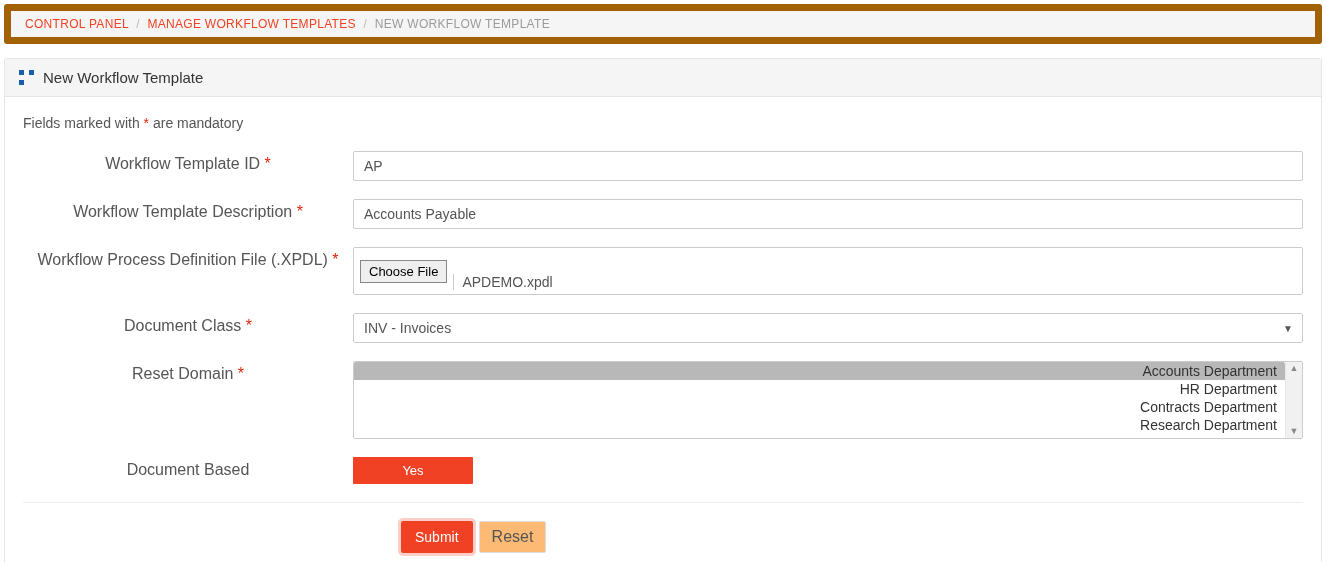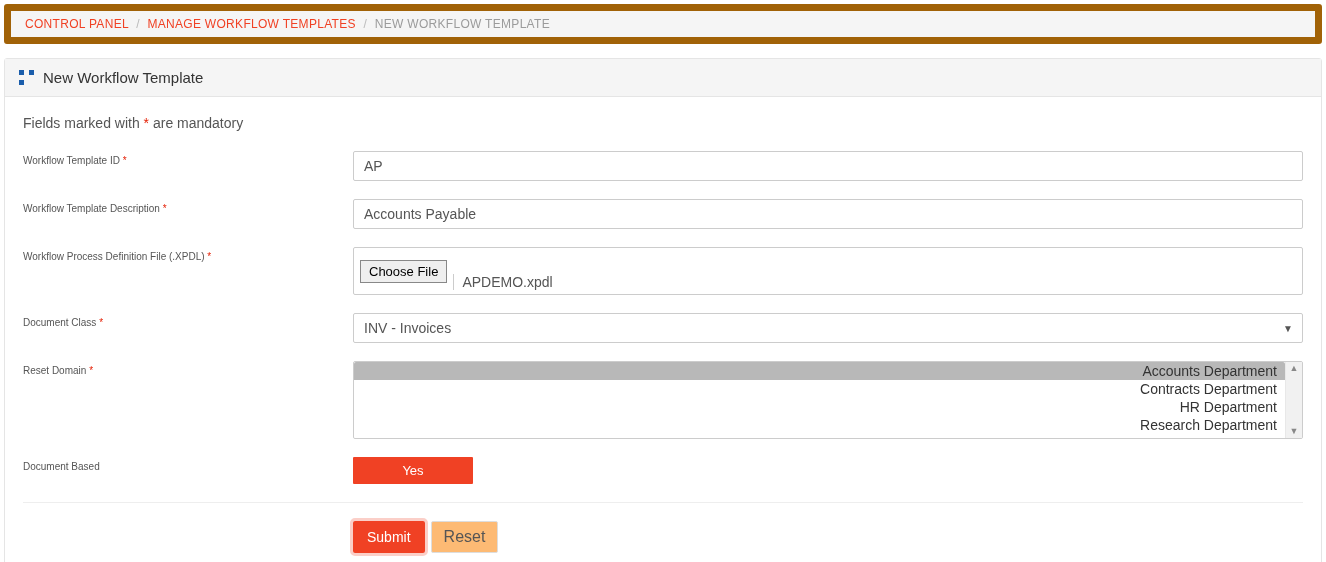--- a/index.html
+++ b/index.html
@@ -73,21 +73,22 @@
   .mandatory-note .star { color: #e52207; }
   .form-row {
     display: flex;
     align-items: flex-start;
     margin-bottom: 18px;
   }
   .form-label {
     width: 330px;
     padding-top: 4px;
     color: #555;
-    font-size: 10px;
+    font-size: 16px;
+    text-align: center;
   }
   .form-label .req { color: #e52207; }
   .form-control-col {
     flex: 1;
   }
   .text-input, .select-input, .file-wrap, .multi-select {
     width: 100%;
     border: 1px solid #ccc;
     border-radius: 2px;
     padding: 6px 10px;
@@ -196,20 +197,21 @@
     background: #f04124;
     color: #fff;
     border: none;
     padding: 7px 14px;
     font-size: 14px;
     cursor: pointer;
     outline: 3px solid rgba(240,65,36,0.25);
     outline-offset: 0;
     border-radius: 2px;
     font-family: inherit;
+    margin-left: 48px;
   }
   .btn-reset {
     background: #fdba74;
     color: #555;
     border: 1px solid #ddd;
     padding: 6px 12px;
     font-size: 16px;
     cursor: pointer;
     border-radius: 2px;
     font-family: inherit;
@@ -284,22 +286,22 @@
     </div>
 
     <div class="form-row">
       <div class="form-label">
         <span>Reset Domain </span><span class="req">*</span>
       </div>
       <div class="form-control-col">
         <div class="multi-wrap">
           <div class="multi-select">
             <div class="opt selected">Accounts Department</div>
+            <div class="opt">HR Department</div>
             <div class="opt">Contracts Department</div>
-            <div class="opt">HR Department</div>
             <div class="opt">Research Department</div>
           </div>
           <div class="scroll-col">
             <span class="arrow">▲</span>
             <span class="arrow">▼</span>
           </div>
         </div>
       </div>
     </div>
 

